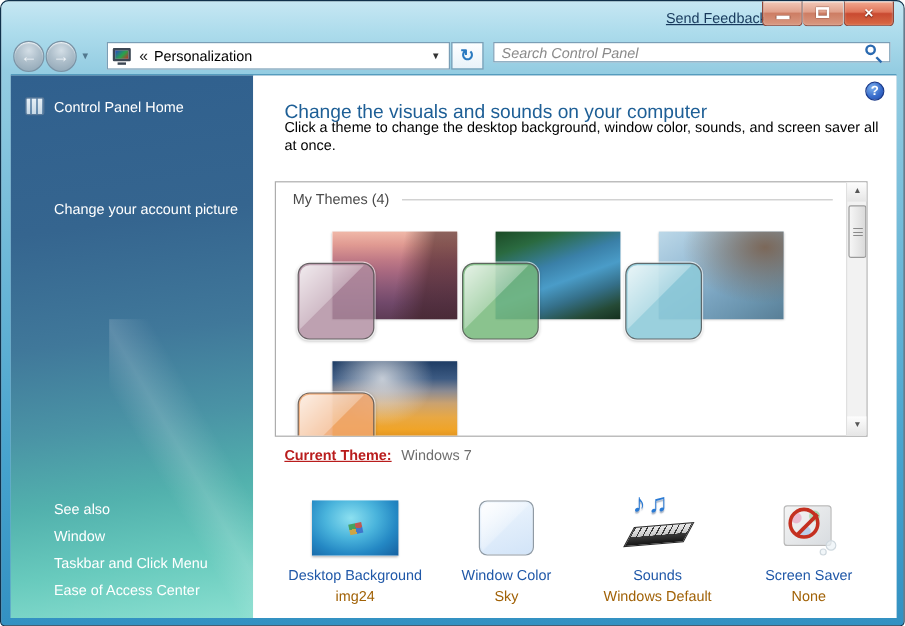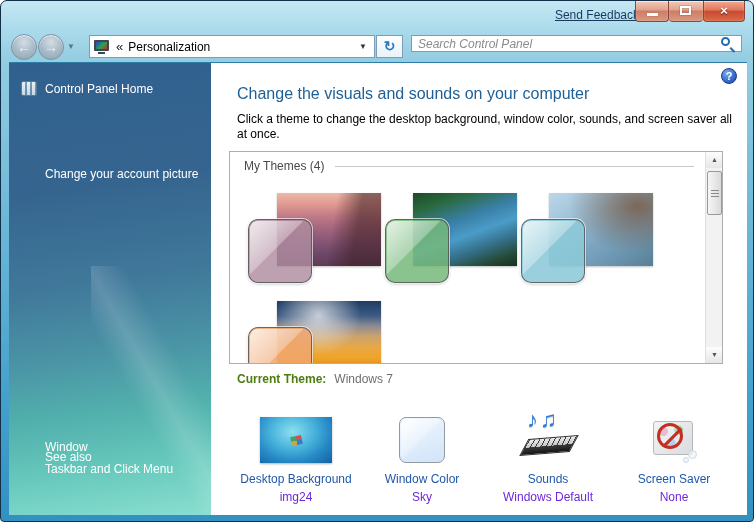--- a/index.html
+++ b/index.html
@@ -77,30 +77,30 @@
     background:linear-gradient(60deg,transparent 40%,rgba(255,255,255,.16) 50%,transparent 62%);
   }
   #cp-home { position:absolute; left:12px; top:18px; display:flex; align-items:center; cursor:pointer; z-index:2; }
   #cp-home-icon {
     width:16px; height:15px; margin-right:8px; border:1px solid #5a7a9a; border-radius:2px;
     background:
       repeating-linear-gradient(90deg,rgba(255,255,255,.5) 0 3px,rgba(70,110,150,.6) 3px 5px),
       linear-gradient(180deg,#cfe0ee,#8fb2cc);
   }
   .side-link { position:absolute; left:36px; font-size:12px; color:#fff; cursor:pointer; z-index:2; white-space:nowrap; }
-  .side-header { position:absolute; left:36px; font-size:12px; color:#fff; z-index:2;margin-top:33px; }
+  .side-header { position:absolute; left:36px; font-size:12px; color:#fff; z-index:2; }
   
   #content { position:absolute; left:202px; top:0; width:536px; height:452px; background:#fff; }
   #help-btn {
     position:absolute; right:10px; top:5px; width:16px; height:16px; border-radius:50%;
     background:radial-gradient(circle at 35% 30%,#7cb0ec 0%,#3a6ecc 55%,#2048a8 100%);
     border:1px solid #1a3a8a; color:#fff; font-size:11px; font-weight:bold; text-align:center; line-height:15px; cursor:pointer;
   }
   #page-heading { position:absolute; left:26px; top:22px; font-size:16px; color:#1e5f96; }
-  #page-desc { position:absolute; left:26px; top:49px; width:508px; font-size:12px; line-height:15px; color:#000; }
+  #page-desc { position:absolute; left:26px; top:36px; width:508px; font-size:12px; line-height:15px; color:#000; }
   
   #gallery { position:absolute; left:18px; top:88px; width:494px; height:213px; border:1px solid #adadad; background:#fff; overflow:hidden; }
   #gallery-label { position:absolute; left:14px; top:7px; font-size:12px; color:#4a4a4a; background:#fff; padding-right:8px; z-index:2; }
   #gallery-line { position:absolute; left:105px; right:28px; top:14px; height:1px; background:#c8c8c8; }
   .theme-photo { position:absolute; width:104px; height:73px; box-shadow:0 1px 2px rgba(0,0,0,.25); cursor:pointer; }
   .photo1 { left:47px; top:41px;
     background:linear-gradient(100deg,transparent 52%,rgba(58,28,30,.55) 74%),
       linear-gradient(180deg,#f0b8a8 0%,#e09a92 15%,#c07a86 32%,#a86880 46%,#8d5a78 62%,#70486a 82%,#5e3c55 100%); }
   .photo2 { left:183px; top:41px;
     background:linear-gradient(160deg,#1c4a26 0%,#2a6a40 18%,#3a80a8 40%,#4a9cc8 56%,#35708a 72%,#254a36 88%,#15301e 100%); }
@@ -130,27 +130,27 @@
   #scroll-thumb {
     position:absolute; left:1px; top:19px; width:15px; height:44px; border:1px solid #9a9a9a; border-radius:2px;
     background:linear-gradient(90deg,#f6f6f6,#dadada); cursor:pointer;
   }
   #scroll-thumb::after {
     content:""; position:absolute; left:3px; top:18px; width:8px; height:7px;
     background:repeating-linear-gradient(180deg,#8a8a8a 0 1px,transparent 1px 3px);
   }
   
   #current-theme { position:absolute; left:26px; top:309px; font-size:12px; }
-  #current-theme b { font-weight:bold; color:#4d7c0f; }
+  #current-theme b { font-weight:bold; color:#b91c1c;text-decoration:underline; }
   #current-theme span.val { color:#6e6e6e; margin-left:8px; }
   #settings-row { position:absolute; left:22px; top:340px; width:504px; display:flex; }
   .setting-col { width:126px; display:flex; flex-direction:column; align-items:center; }
   .setting-iconwrap { height:60px; display:flex; align-items:flex-end; justify-content:center; }
   .setting-label { font-size:12px; color:#2058a8; margin-top:9px; cursor:pointer; white-space:nowrap; }
-  .setting-value { font-size:12px; color:#6d28d9; margin-top:4px; white-space:nowrap; }
+  .setting-value { font-size:12px; color:#a16207; margin-top:4px; white-space:nowrap; }
   
   #icon-desktop-bg {
     width:72px; height:46px; position:relative; cursor:pointer; box-shadow:0 1px 2px rgba(0,0,0,.3);
     background:radial-gradient(ellipse at 45% 32%,#8ce0f0 0%,#4ab4dc 38%,#2488c4 68%,#1560a0 100%);
   }
   #icon-desktop-bg .logo {
     position:absolute; left:31px; top:19px; width:11px; height:9px; transform:rotate(-12deg); opacity:.85;
     background:conic-gradient(#cc4438 0 25%,#3a68c8 25% 50%,#e0a028 50% 75%,#3e9a48 75% 100%);
   }
   #icon-window-color {
@@ -232,20 +232,21 @@
 
     <div id="sidebar">
       <div id="cp-home">
         <span id="cp-home-icon"></span>
         <span class="side-link" style="position:static;">Control Panel Home</span>
       </div>
       <div class="side-link" style="top:104px;">Change your account picture</div>
       <div class="side-header" style="top:354px;">See also</div>
       <div class="side-link" style="top:377px;">Window</div>
       <div class="side-link" style="top:399px;">Taskbar and Click Menu</div>
+      <div class="side-link" style="top:422px;">Ease of Access Center</div>
     </div>
 
     <div id="content">
       <div id="help-btn">?</div>
       <div id="page-heading">Change the visuals and sounds on your computer</div>
       <div id="page-desc">Click a theme to change the desktop background, window color, sounds, and screen saver all at once.</div>
 
       <div id="gallery">
         <div id="gallery-label">My Themes (4)</div>
         <div id="gallery-line"></div>

